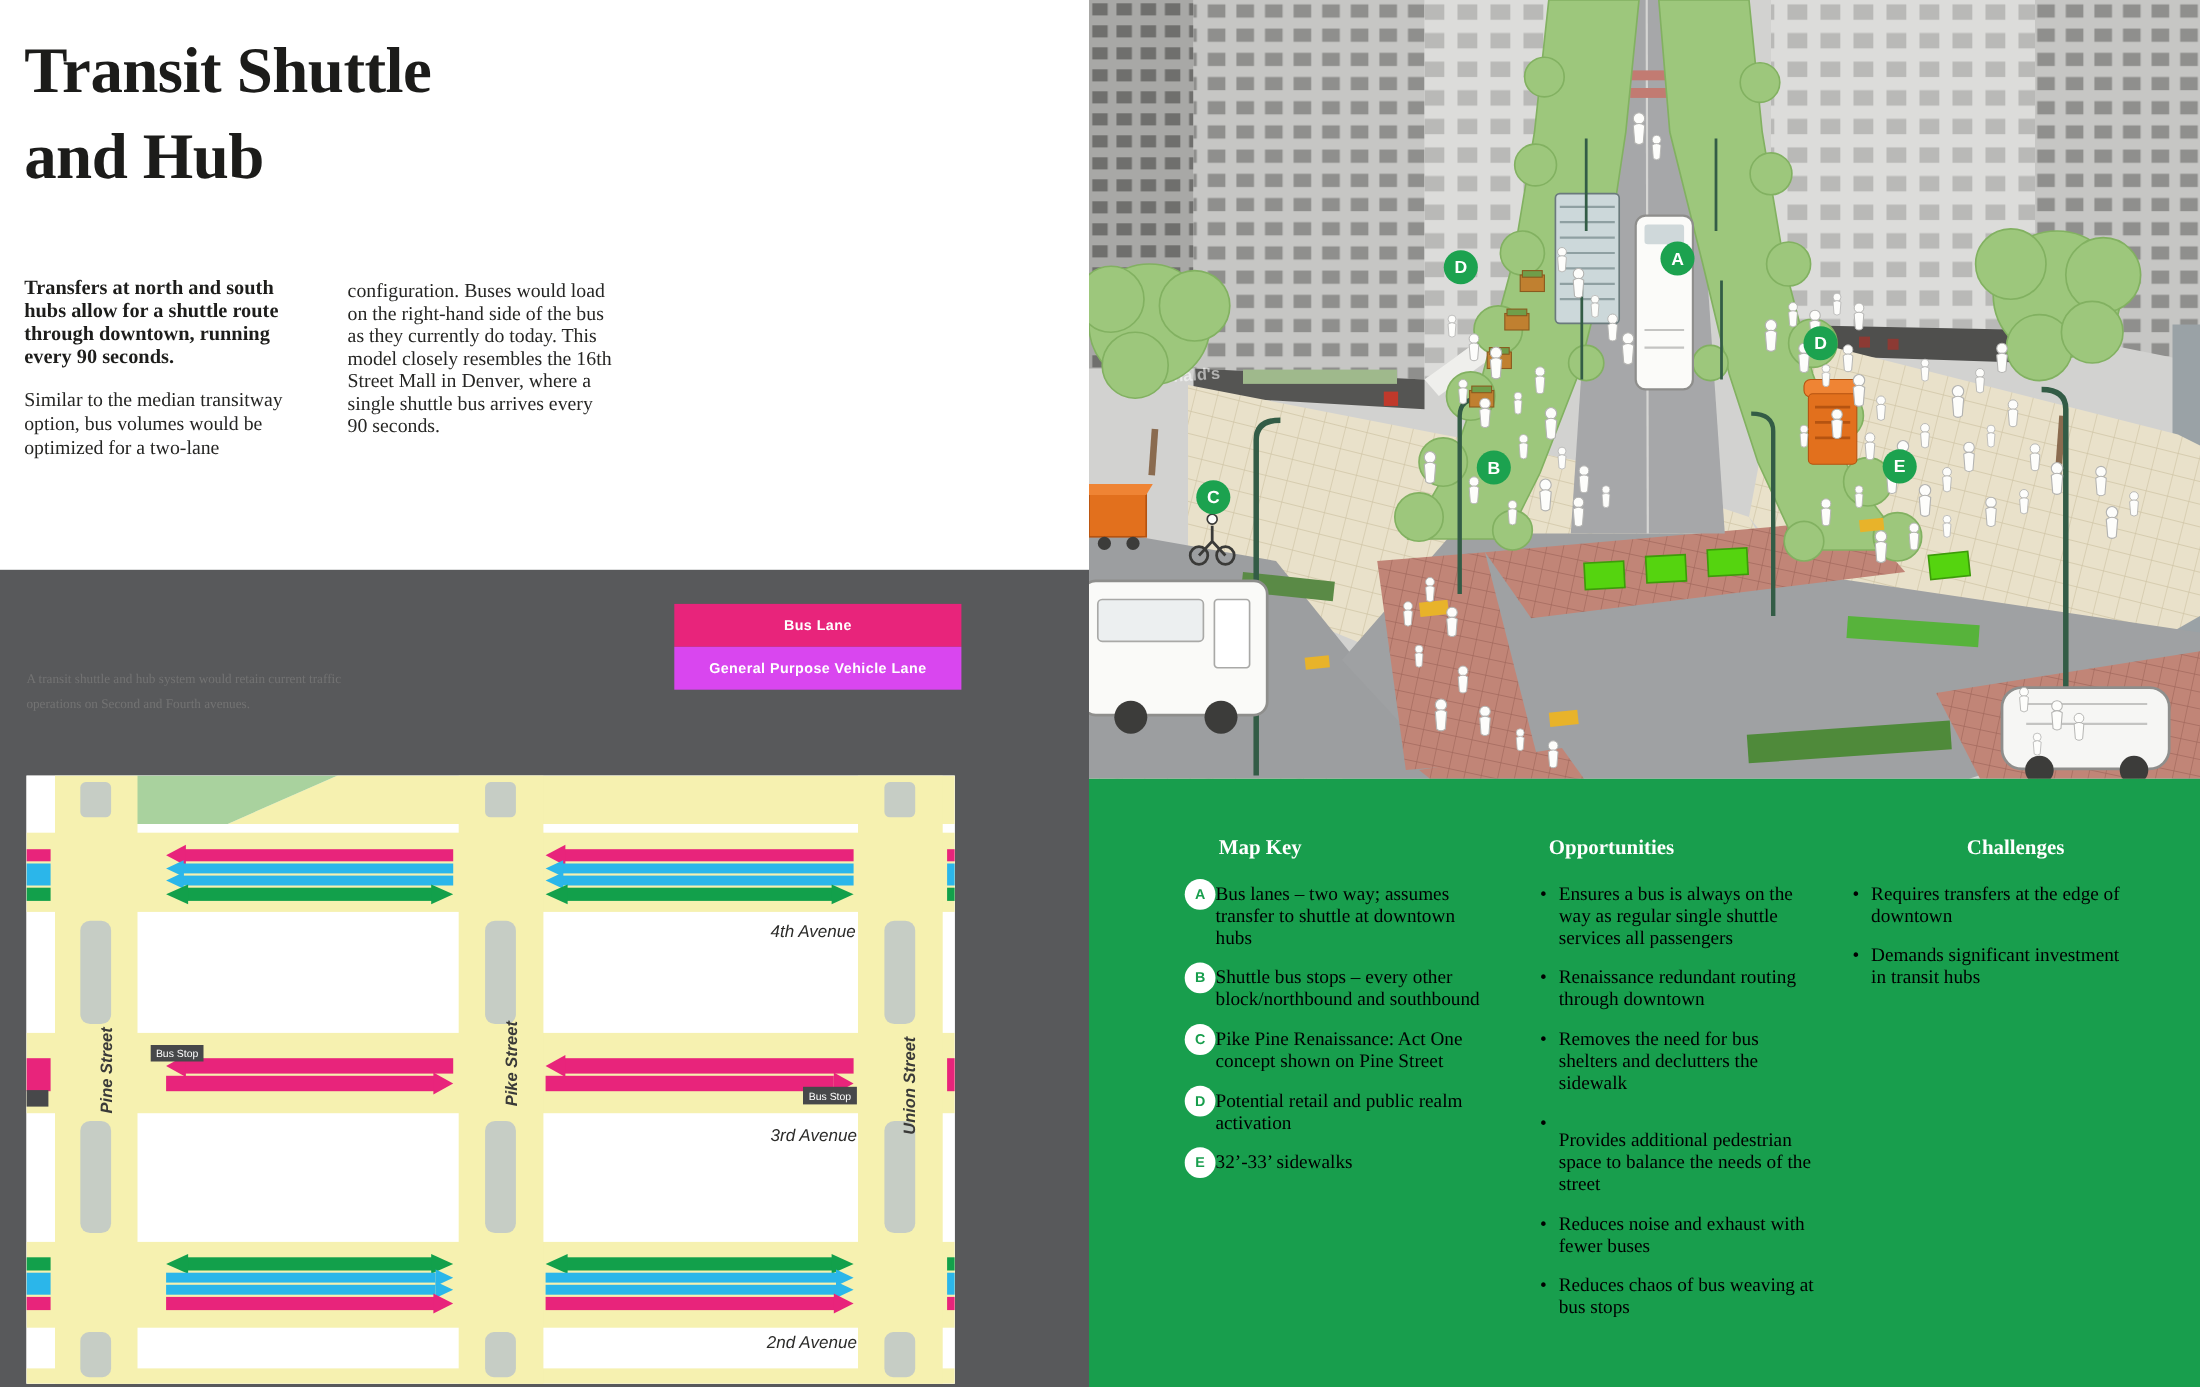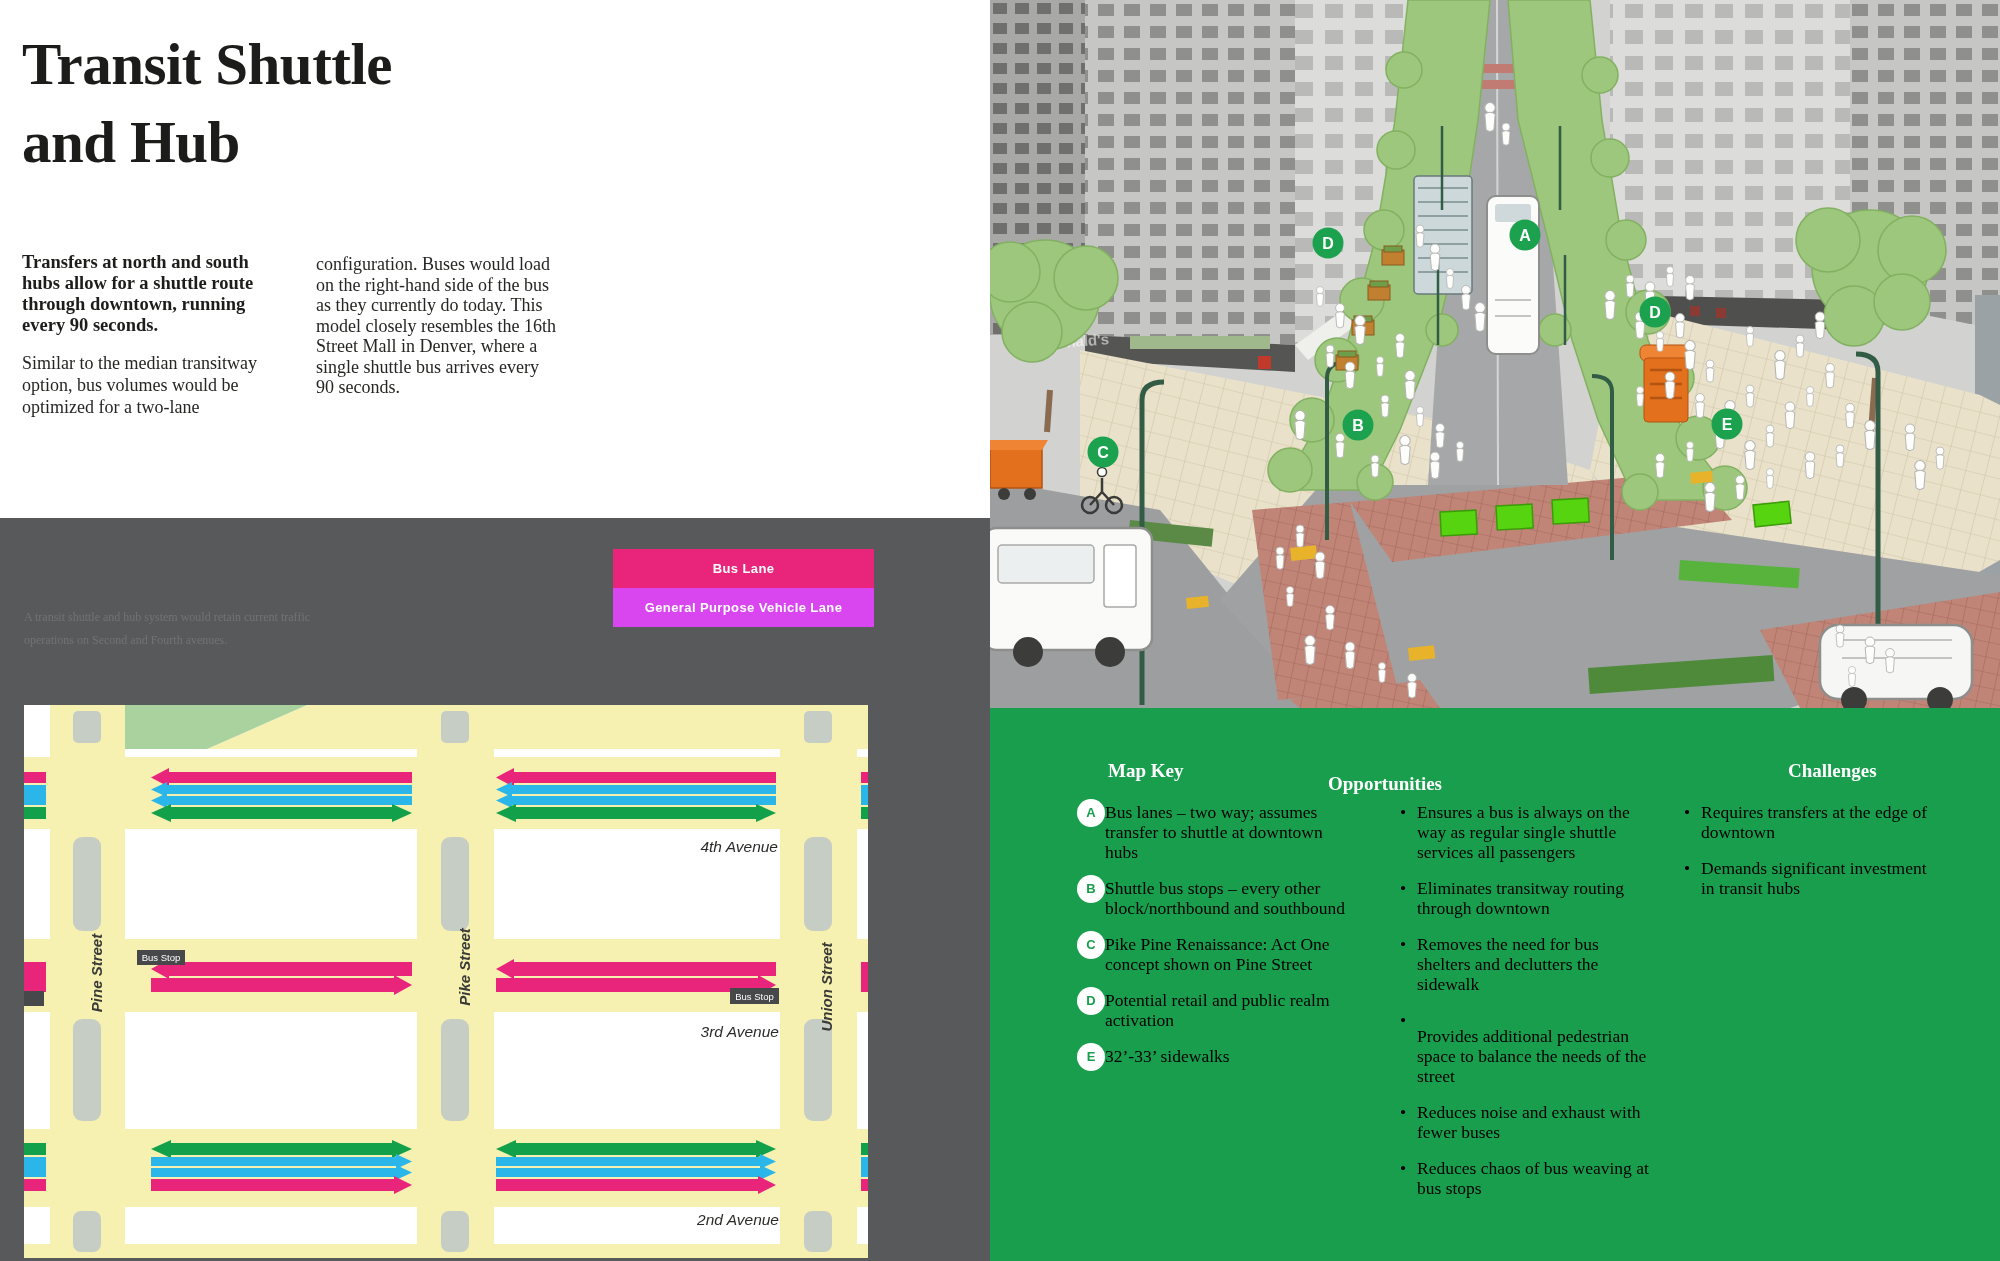--- a/index.html
+++ b/index.html
@@ -502,21 +502,21 @@
           <g>
             <circle cx="737" cy="424" r="15.5" fill="#1CA24F"></circle>
             <text x="737" y="429.5" class="marker-text">E</text>
           </g>
         </g>
   </svg>
   </div>
 
   <div class="green-panel"></div>
   <h3 class="gp-heading" style="left:1108px; top:760px;">Map Key</h3>
-  <h3 class="gp-heading" style="left:1328px; top:760px;margin-top:13px;">Opportunities</h3>
+  <h3 class="gp-heading" style="left:1408px; top:760px;">Opportunities</h3>
   <h3 class="gp-heading" style="left:1788px; top:760px;">Challenges</h3>
   <div class="gp-col" id="mapkey-items" style="left:1077px; top:802px; width:300px;">
       <div class="mk-item">
         <div class="mk-badge">
           <span>A</span>
         </div>
         <div class="mk-text">Bus lanes – two way; assumes transfer to shuttle at downtown hubs</div>
       </div>
       <div class="mk-item">
         <div class="mk-badge">
@@ -543,21 +543,21 @@
         <div class="mk-text">32’-33’ sidewalks</div>
       </div>
     </div>
   <div class="gp-col" id="opportunity-items" style="left:1400px; top:802px; width:258px;">
       <div class="bullet-item">
         <span class="dot">•</span>
         <span style="width: 238px;">Ensures a bus is always on the way as regular single shuttle services all passengers</span>
       </div>
       <div class="bullet-item">
         <span class="dot">•</span>
-        <span style="width: 238px;">Eliminates transitway routing through downtown</span>
+        <span style="width: 238px;">Renaissance redundant routing through downtown</span>
       </div>
       <div class="bullet-item">
         <span class="dot">•</span>
         <span style="width: 238px;">Removes the need for bus shelters and declutters the sidewalk</span>
       </div>
       <div class="bullet-item">
         <span class="dot">•</span>
         <span style="width: 238px; margin-top: 16px;">Provides additional pedestrian space to balance the needs of the street</span>
       </div>
       <div class="bullet-item">

